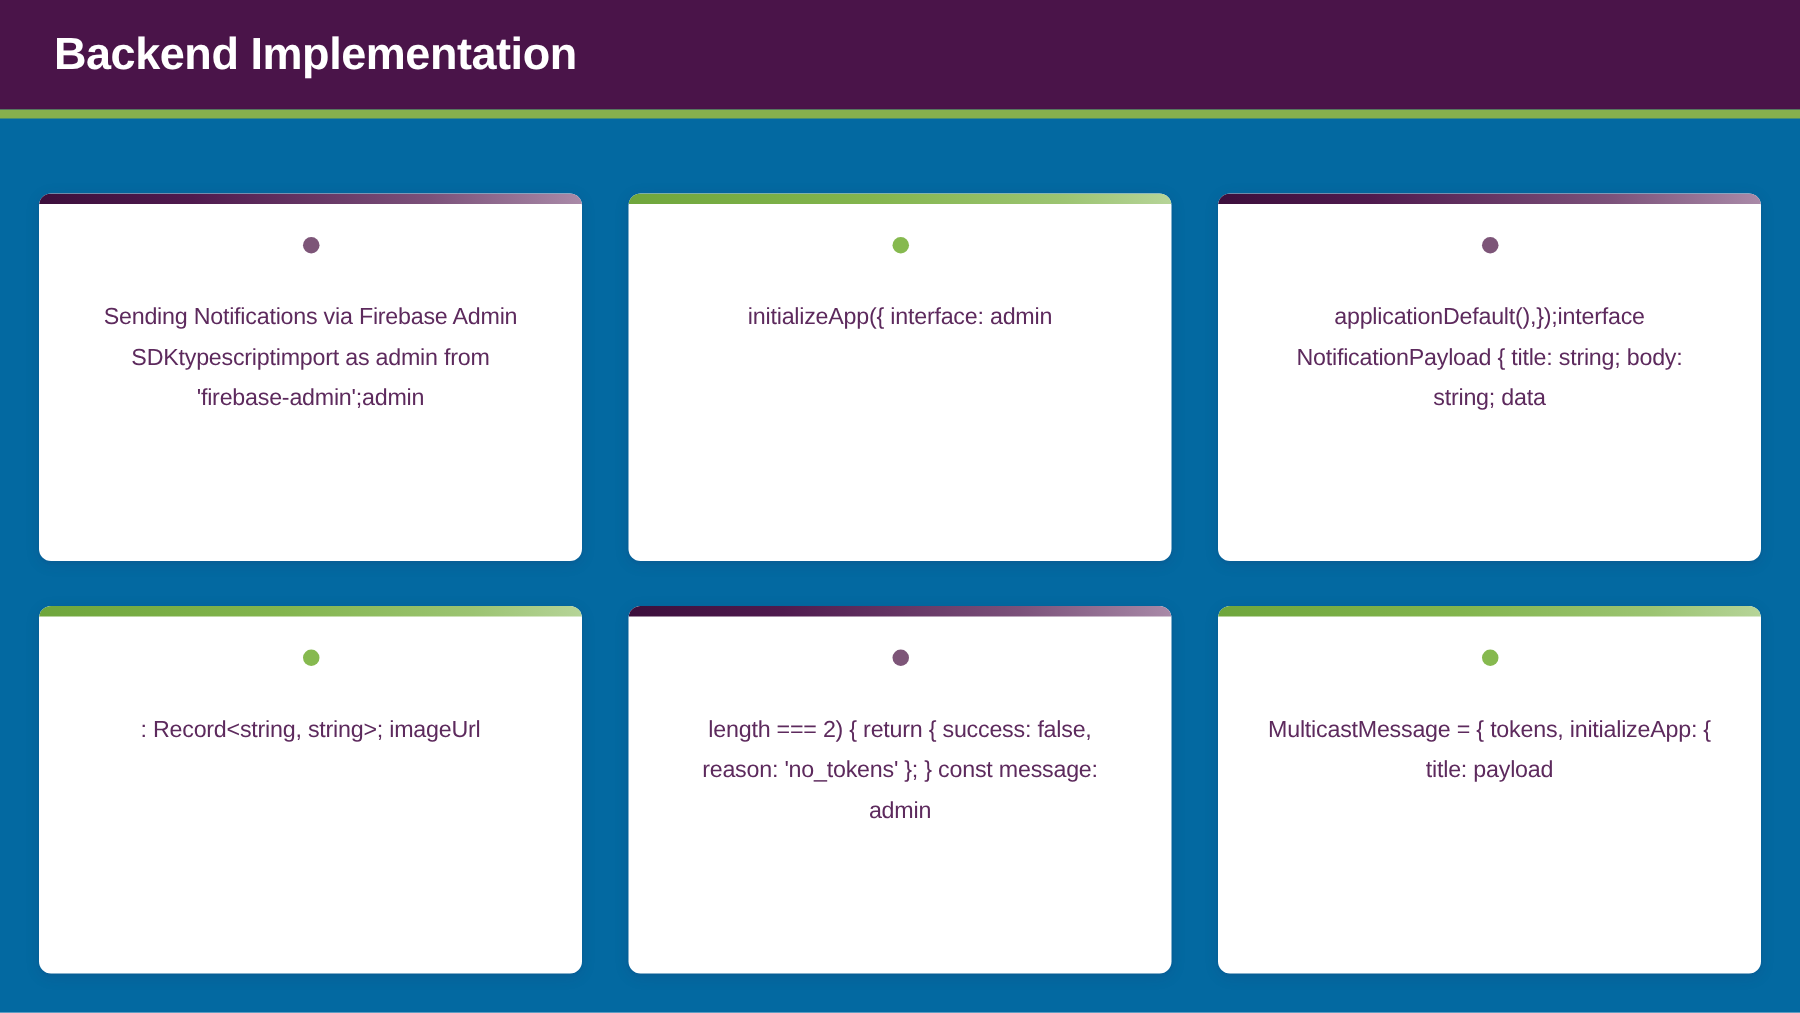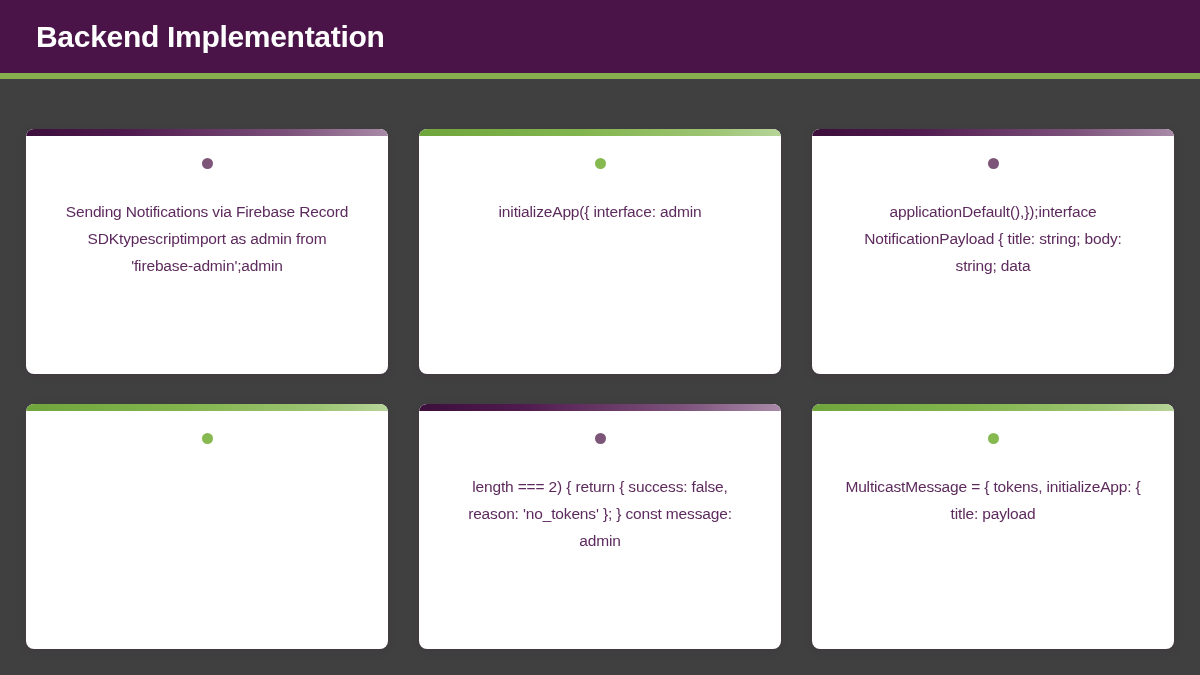--- a/index.html
+++ b/index.html
@@ -12,21 +12,21 @@
 
   body {
     background: #faf5fb;
     font-family: "Liberation Sans", "DejaVu Sans", sans-serif;
   }
 
   .slide {
     position: relative;
     width: 1200px;
     height: 675px;
-    background: #404040;
+    background: #0369a1;
   }
 
   
   .header {
     position: absolute;
     top: 0;
     left: 0;
     width: 1200px;
     height: 73px;
     background: #4a1449;
@@ -126,38 +126,39 @@
   <div class="header">
     <h1 class="header-title">Backend Implementation</h1>
   </div>
   <div class="header-accent"></div>
 
   <div class="grid">
 
     <div class="card">
       <div class="card-bar accent-purple"></div>
       <div class="card-dot accent-purple"></div>
-      <div class="card-text">Sending Notifications via Firebase Record SDKtypescriptimport as admin from 'firebase-admin';admin</div>
+      <div class="card-text">Sending Notifications via Firebase Admin SDKtypescriptimport as admin from 'firebase-admin';admin</div>
     </div>
 
     <div class="card">
       <div class="card-bar accent-green"></div>
       <div class="card-dot accent-green"></div>
       <div class="card-text">initializeApp({ interface: admin</div>
     </div>
 
     <div class="card">
       <div class="card-bar accent-purple"></div>
       <div class="card-dot accent-purple"></div>
       <div class="card-text">applicationDefault(),});interface NotificationPayload { title: string; body: string; data</div>
     </div>
 
     <div class="card">
       <div class="card-bar accent-green"></div>
       <div class="card-dot accent-green"></div>
+      <div class="card-text">: Record&lt;string, string&gt;; imageUrl</div>
     </div>
 
     <div class="card">
       <div class="card-bar accent-purple"></div>
       <div class="card-dot accent-purple"></div>
       <div class="card-text">length === 2) { return { success: false, reason: 'no_tokens' }; } const message: admin</div>
     </div>
 
     <div class="card">
       <div class="card-bar accent-green"></div>

